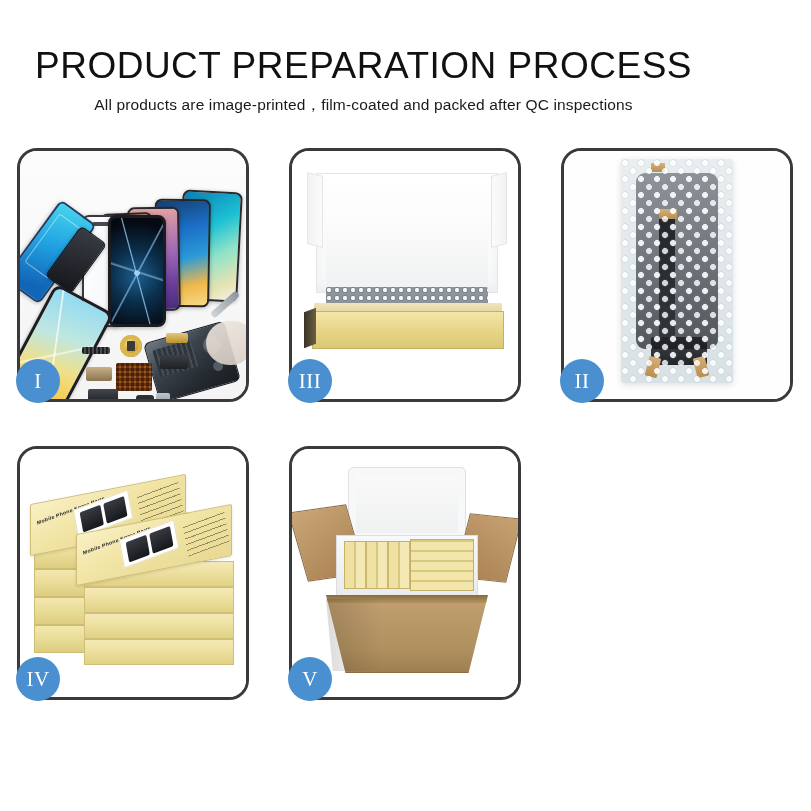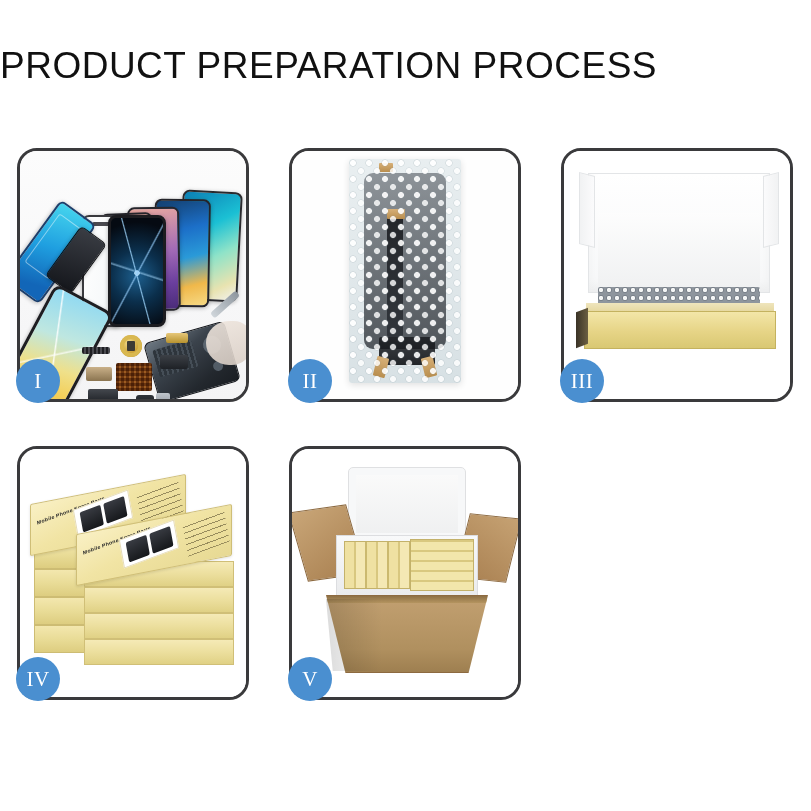--- a/index.html
+++ b/index.html
@@ -6,21 +6,21 @@
   * { box-sizing: border-box; margin: 0; padding: 0; }
   html, body {
     width: 811px; height: 811px;
     background: #ffffff;
     font-family: "Liberation Sans", sans-serif;
     overflow: hidden;
   }
   .page { position: relative; width: 811px; height: 811px; background: #fff; }
 
   
-  .header { position: absolute; left: 0; top: 44px; width: 695px; text-align: left; }
+  .header { position: absolute; left: 16px; top: 44px; width: 695px; text-align: center; }
   .title {
     font-size: 37px; font-weight: 400; letter-spacing: 0.5px;
     color: #111; line-height: 44px; white-space: nowrap;
   }
   .subtitle {
     margin-top: 7px; font-size: 15.5px; color: #1a1a1a;
     letter-spacing: 0.15px; line-height: 20px; white-space: nowrap;
   }
 
   
@@ -376,20 +376,21 @@
     background: rgba(120,96,58,.55); transform: rotate(20deg); transform-origin: left center;
   }
 </style>
 </head>
 <body>
 
 <div class="page">
 
   <div class="header">
     <div class="title">PRODUCT PREPARATION PROCESS</div>
+    <div class="subtitle">All products are image-printed，film-coated and packed after QC inspections</div>
   </div>
 
   <div class="grid">
 
     <div class="panel">
       <div class="panel-inner p1">
         <div class="ph ph-f5"></div>
         <div class="ph ph-f4"></div>
         <div class="ph ph-f3"></div>
         <div class="ph ph-f2"></div>
@@ -413,47 +414,47 @@
         <div class="strip s4"></div>
         <div class="strip s5"></div>
         <div class="strip s6"></div>
         <div class="strip s7"></div>
 
       </div>
       <div class="badge">I</div>
     </div>
 
     <div class="panel">
+      <div class="panel-inner p3">
+        <div class="m3-lid"></div>
+        <div class="m3-foam"></div>
+        <div class="m3-bubbles"></div>
+        <div class="m3-inner-edge"></div>
+        <div class="m3-front"></div>
+      </div>
+      <div class="badge">III</div>
+    </div>
+
+    <div class="panel">
       <div class="panel-inner p2">
         <div class="bubblebag">
           <div class="innerscreen"></div>
           <div class="flexstrip"></div>
           <div class="flexpad"></div>
           <div class="tape t1"></div>
           <div class="tape t2"></div>
           <div class="tape t3"></div>
           <div class="tape t4"></div>
           <div class="bubbletex"></div>
         </div>
       </div>
       <div class="badge">II</div>
     </div>
 
     <div class="panel">
-      <div class="panel-inner p3">
-        <div class="m3-lid"></div>
-        <div class="m3-foam"></div>
-        <div class="m3-bubbles"></div>
-        <div class="m3-inner-edge"></div>
-        <div class="m3-front"></div>
-      </div>
-      <div class="badge">III</div>
-    </div>
-
-    <div class="panel">
       <div class="panel-inner p4">
         <div class="stack">
           <div class="box-l bl1"></div>
           <div class="box-l bl2"></div>
           <div class="box-l bl3"></div>
           <div class="box-l bl4"></div>
           <div class="box-l bl5"></div>
           <div class="box-r br1"></div>
           <div class="box-r br2"></div>
           <div class="box-r br3"></div>

